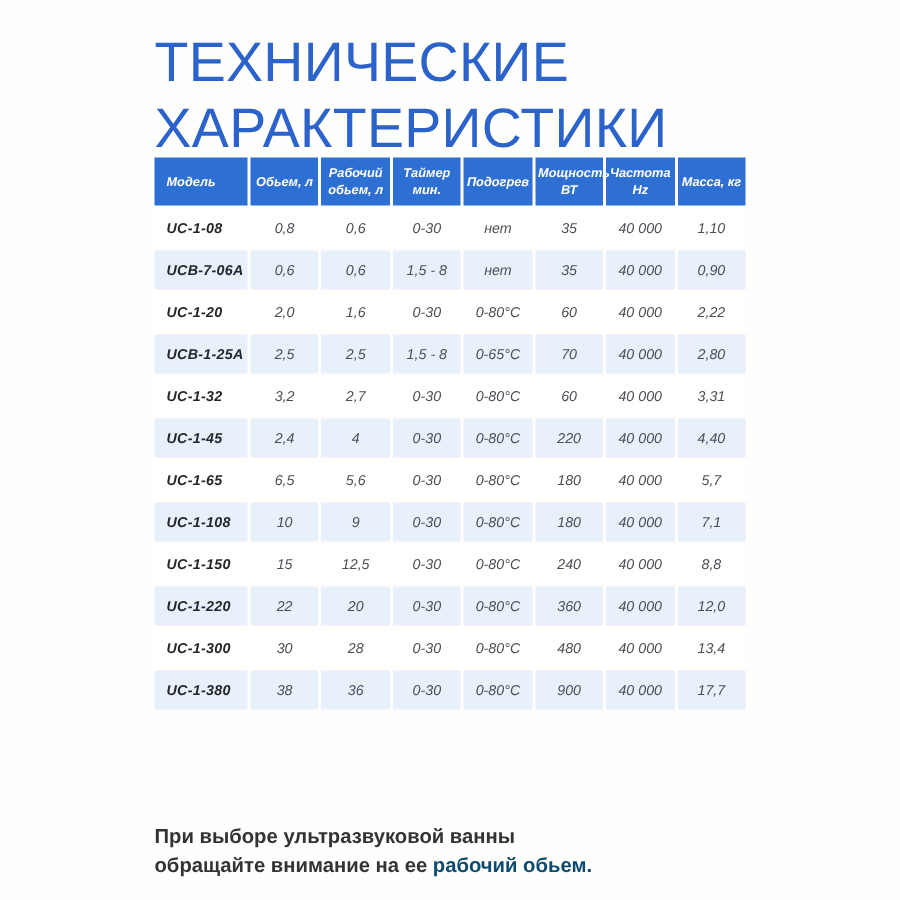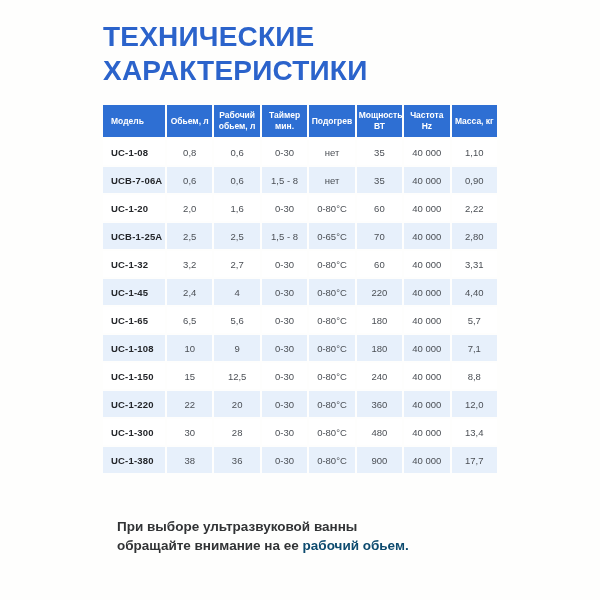--- a/index.html
+++ b/index.html
@@ -12,34 +12,35 @@
     position: relative;
     width: 600px;
     height: 600px;
     background: #fefefd;
     overflow: hidden;
   }
   .title {
     position: absolute;
     left: 103px;
     top: 20px;
-    font-size: 28px;
-    font-weight: 700;
+    font-size: 37px;
+    font-weight: 400;
     letter-spacing: 0.2px;
     color: #2b63cb;
     line-height: 1.2;
   }
   table.spec {
     position: absolute;
     left: 101px;
     top: 103px;
     width: 398px;
     border-collapse: separate;
     border-spacing: 2px;
     table-layout: fixed;
+    font-style: italic;
   }
   table.spec col.c-model { width: 62px; }
   table.spec th {
     background: #2e6fd3;
     color: #ffffff;
     font-size: 8.5px;
     font-weight: 700;
     height: 30px;
     padding: 1px 2px;
     text-align: center;
@@ -65,26 +66,25 @@
   table.spec td.model {
     text-align: left;
     padding-left: 8px;
     font-weight: 700;
     color: #24262a;
     letter-spacing: 0.2px;
   }
   .note {
     position: absolute;
     left: 103px;
-    top: 517px;
+    top: 548px;
     font-size: 13.5px;
     font-weight: 700;
     color: #313335;
     line-height: 19px;
-    margin-left: 14px;
   }
   .note .hl {
     color: #0c4a6e;
   }
 </style>
 </head>
 <body>
 
 <div class="page">
 

